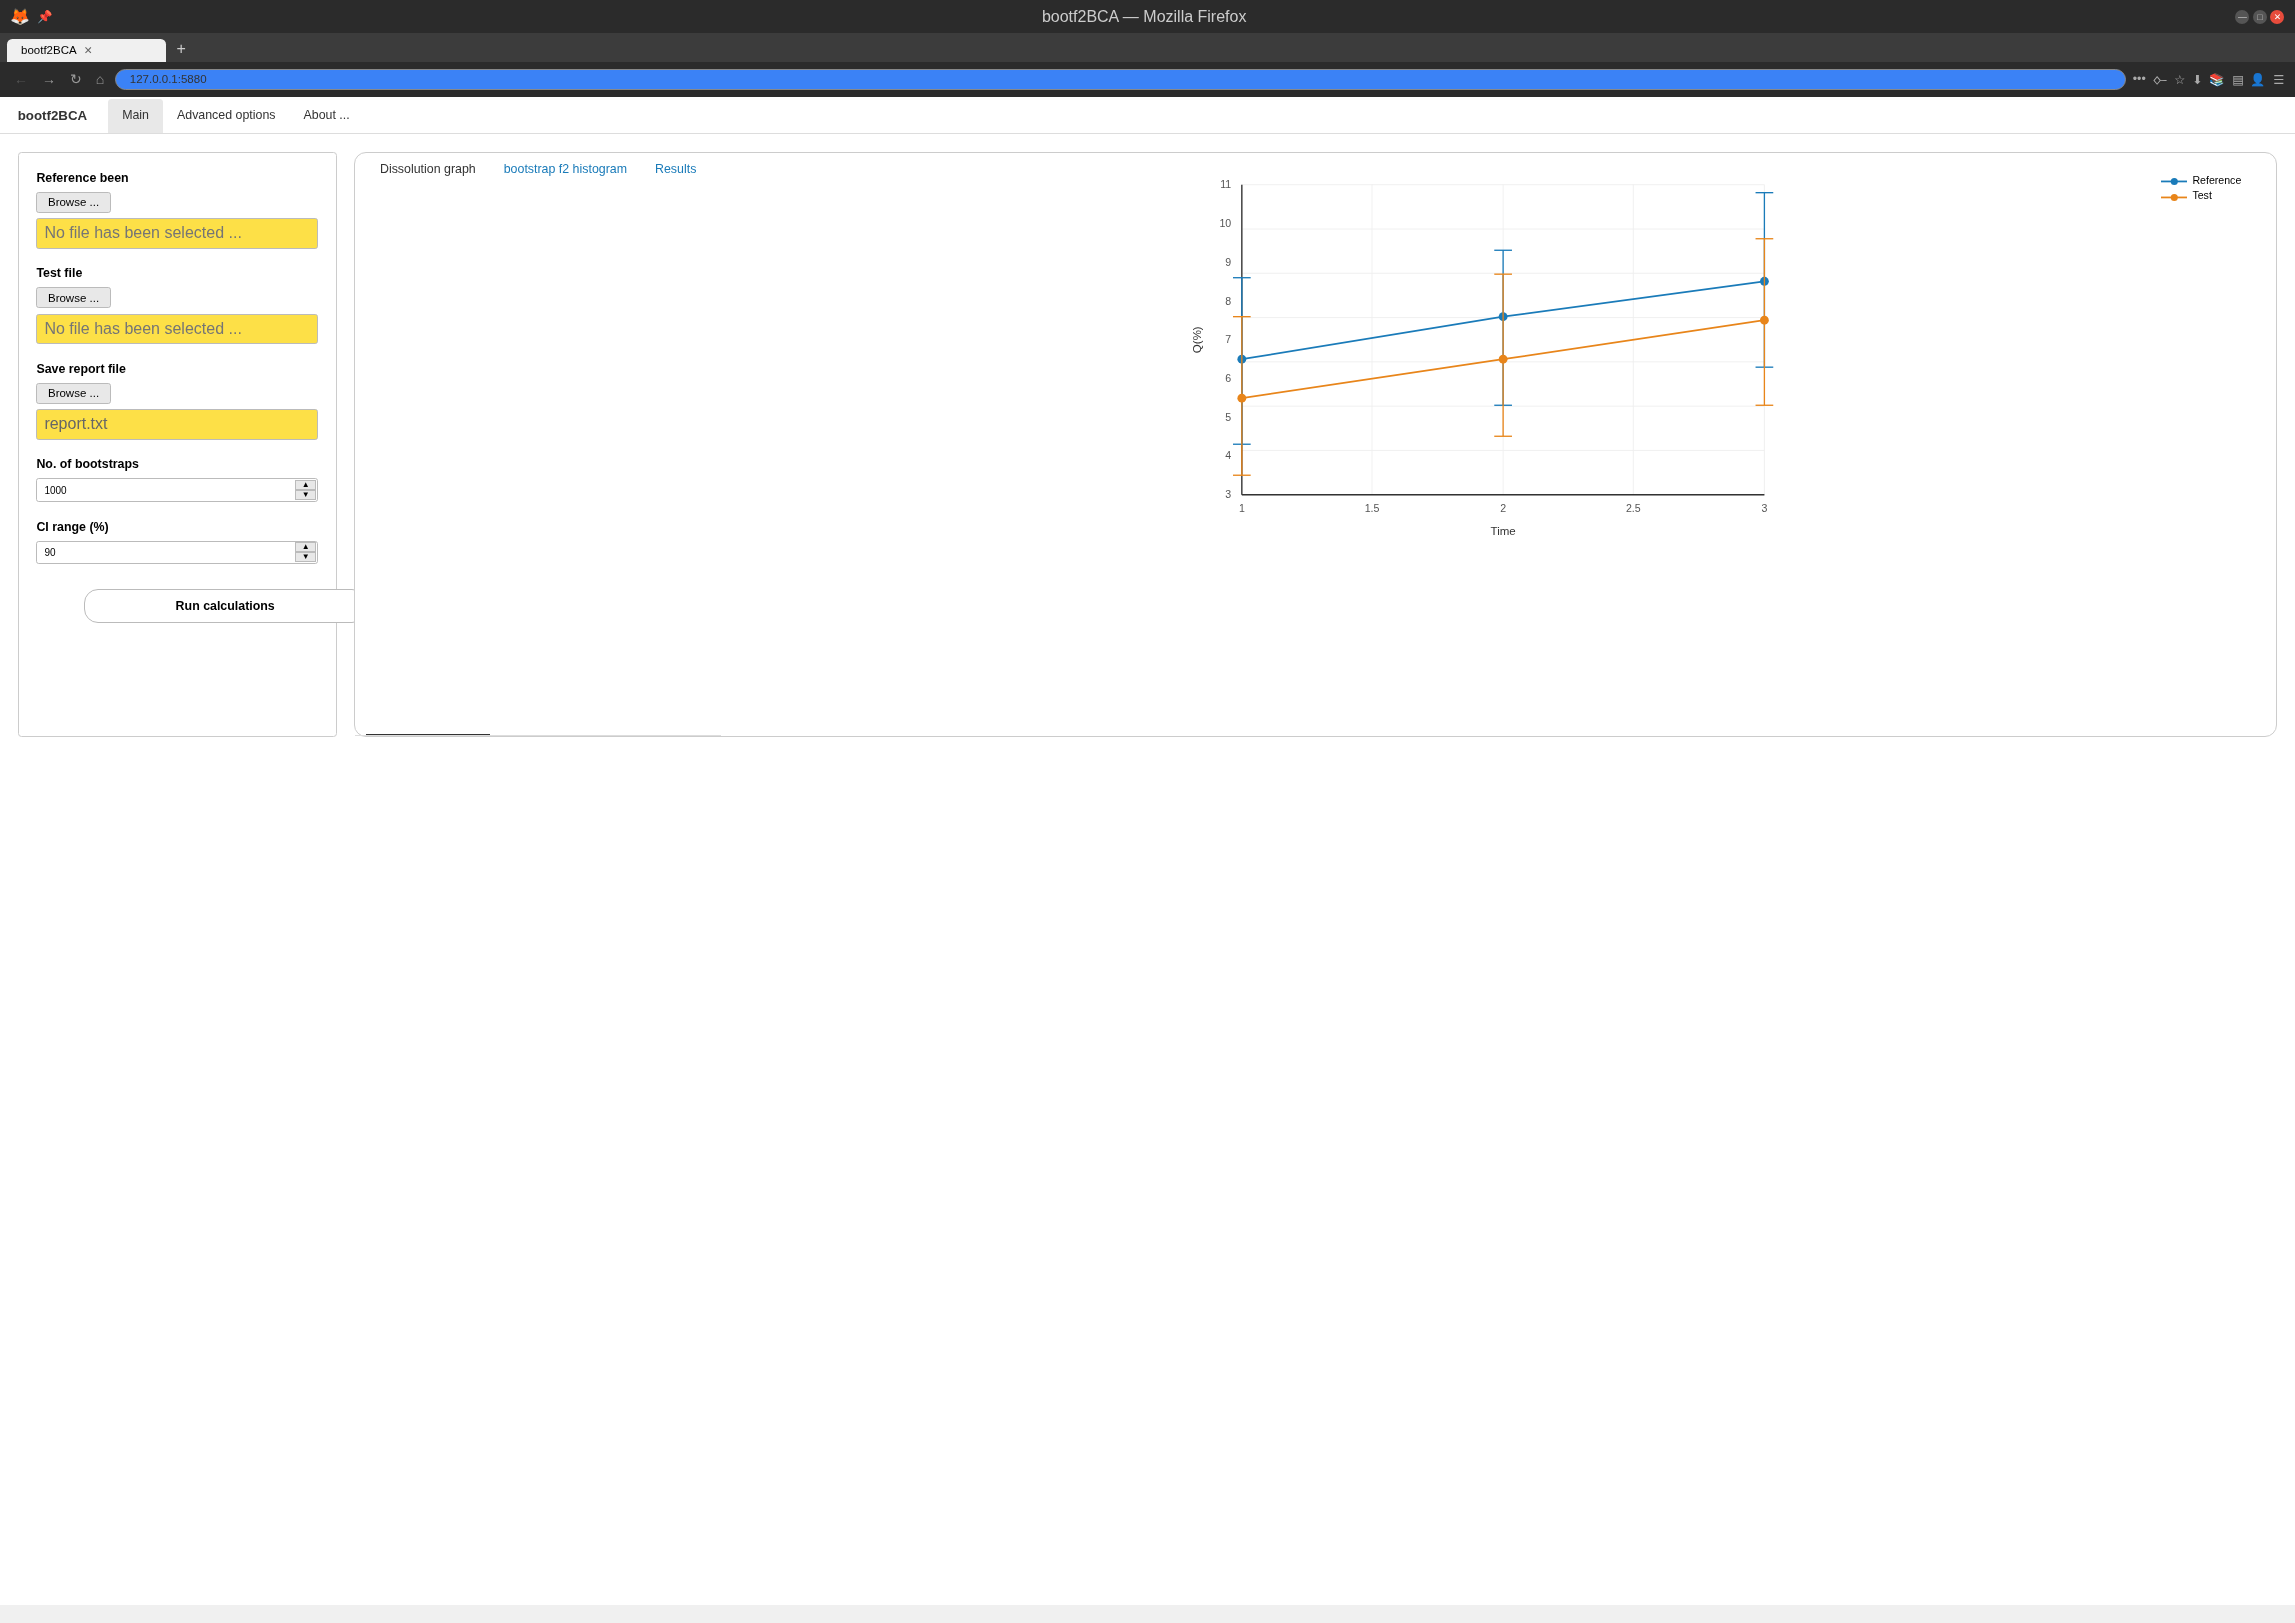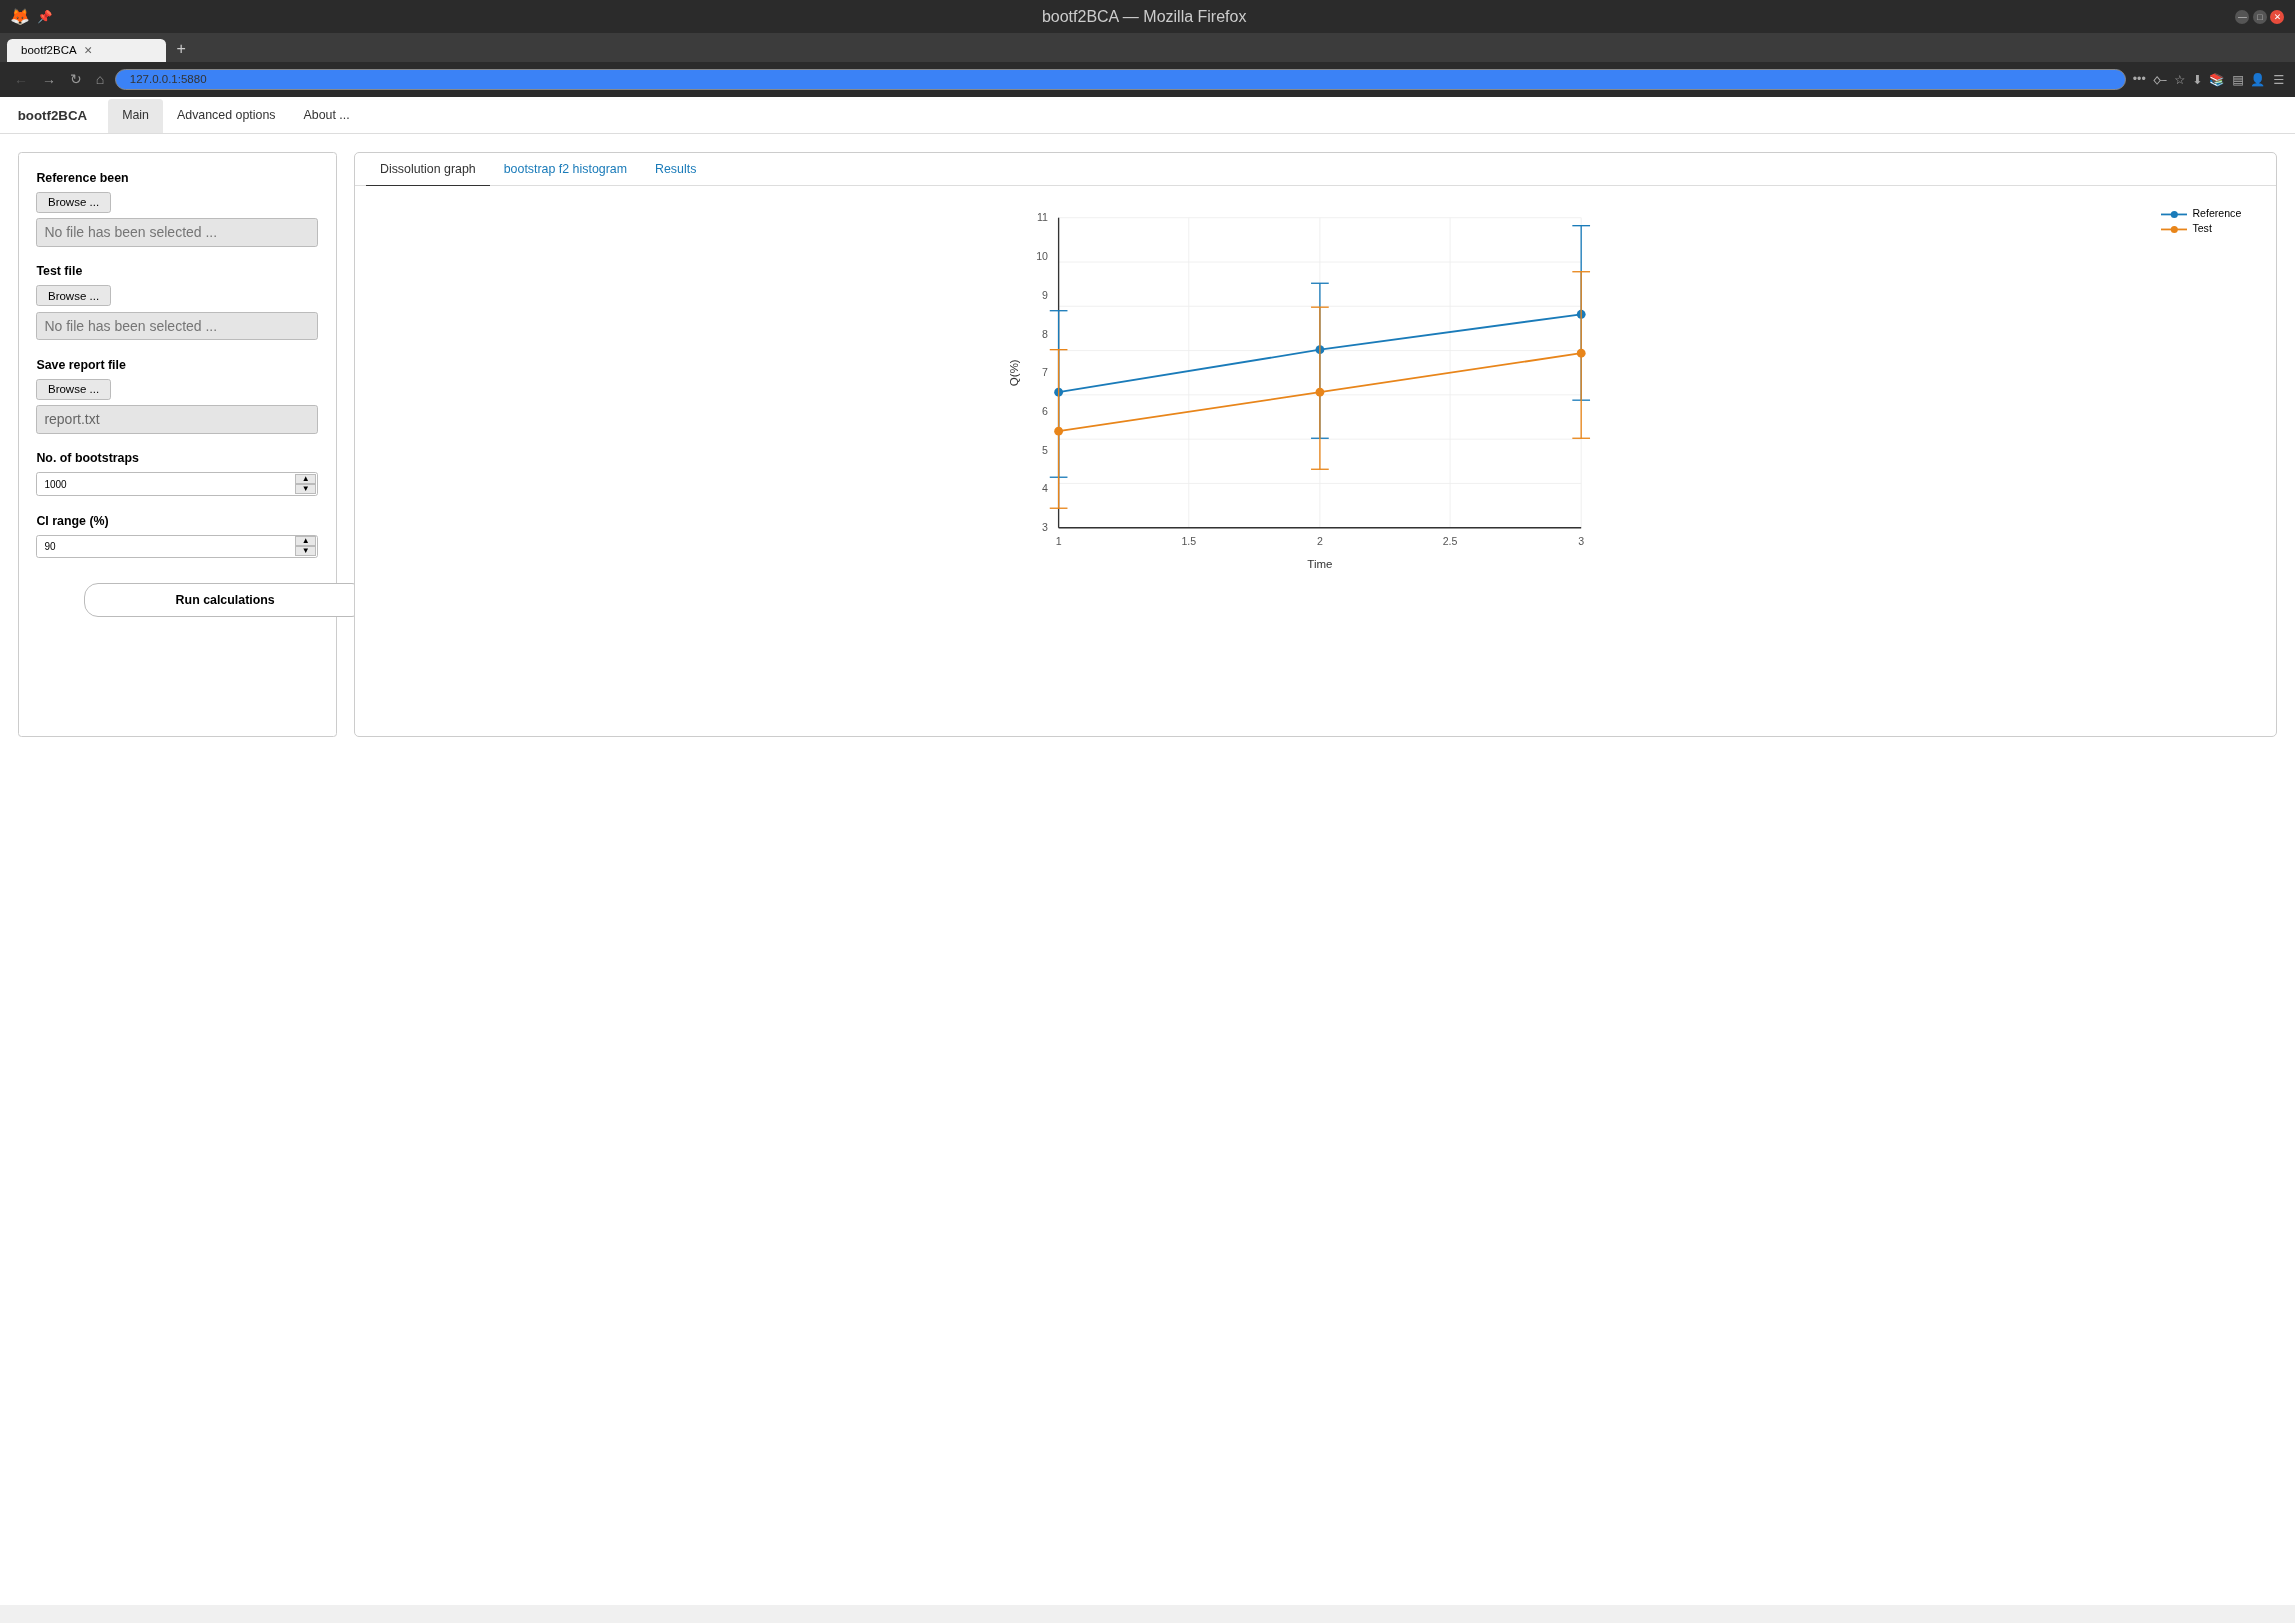--- a/index.html
+++ b/index.html
@@ -141,22 +141,22 @@
       padding: 3.5px 10.6px;
       cursor: pointer;
       font-size: 11.5px;
       margin-bottom: 5.3px;
     }
     .file-input {
       width: 100%;
       border: 0.9px solid #bbb;
       border-radius: 2.7px;
       padding: 5.3px 7px;
-      font-size: 14px;
-      background: #e5e5e5;
+      font-size: 16px;
+      background: #fde047;
       color: #666;
     }
 
     .number-input-wrap { position: relative; width: 100%; }
     .number-input {
       width: 100%;
       border: 0.9px solid #bbb;
       border-radius: 2.7px;
       padding: 5.3px 26.6px 5.3px 7px;
       font-size: 10px;
@@ -192,24 +192,24 @@
       cursor: pointer;
       font-size: 12.4px;
       margin-top: 7px;
       margin-left: 48px;
     }
 
     
     .right-panel {
       flex: 1;
       border: 0.9px solid #ccc;
-      border-radius: 5px;
+      border-radius: 12px;
       background: #fff;
       display: flex;
-      flex-direction: column;
+      flex-direction: row;
     }
 
     
     .panel-tabs {
       display: flex;
       border-bottom: 0.9px solid #ddd;
       padding: 0 10.6px;
     }
     .panel-tab {
       padding: 8.9px 14px;

